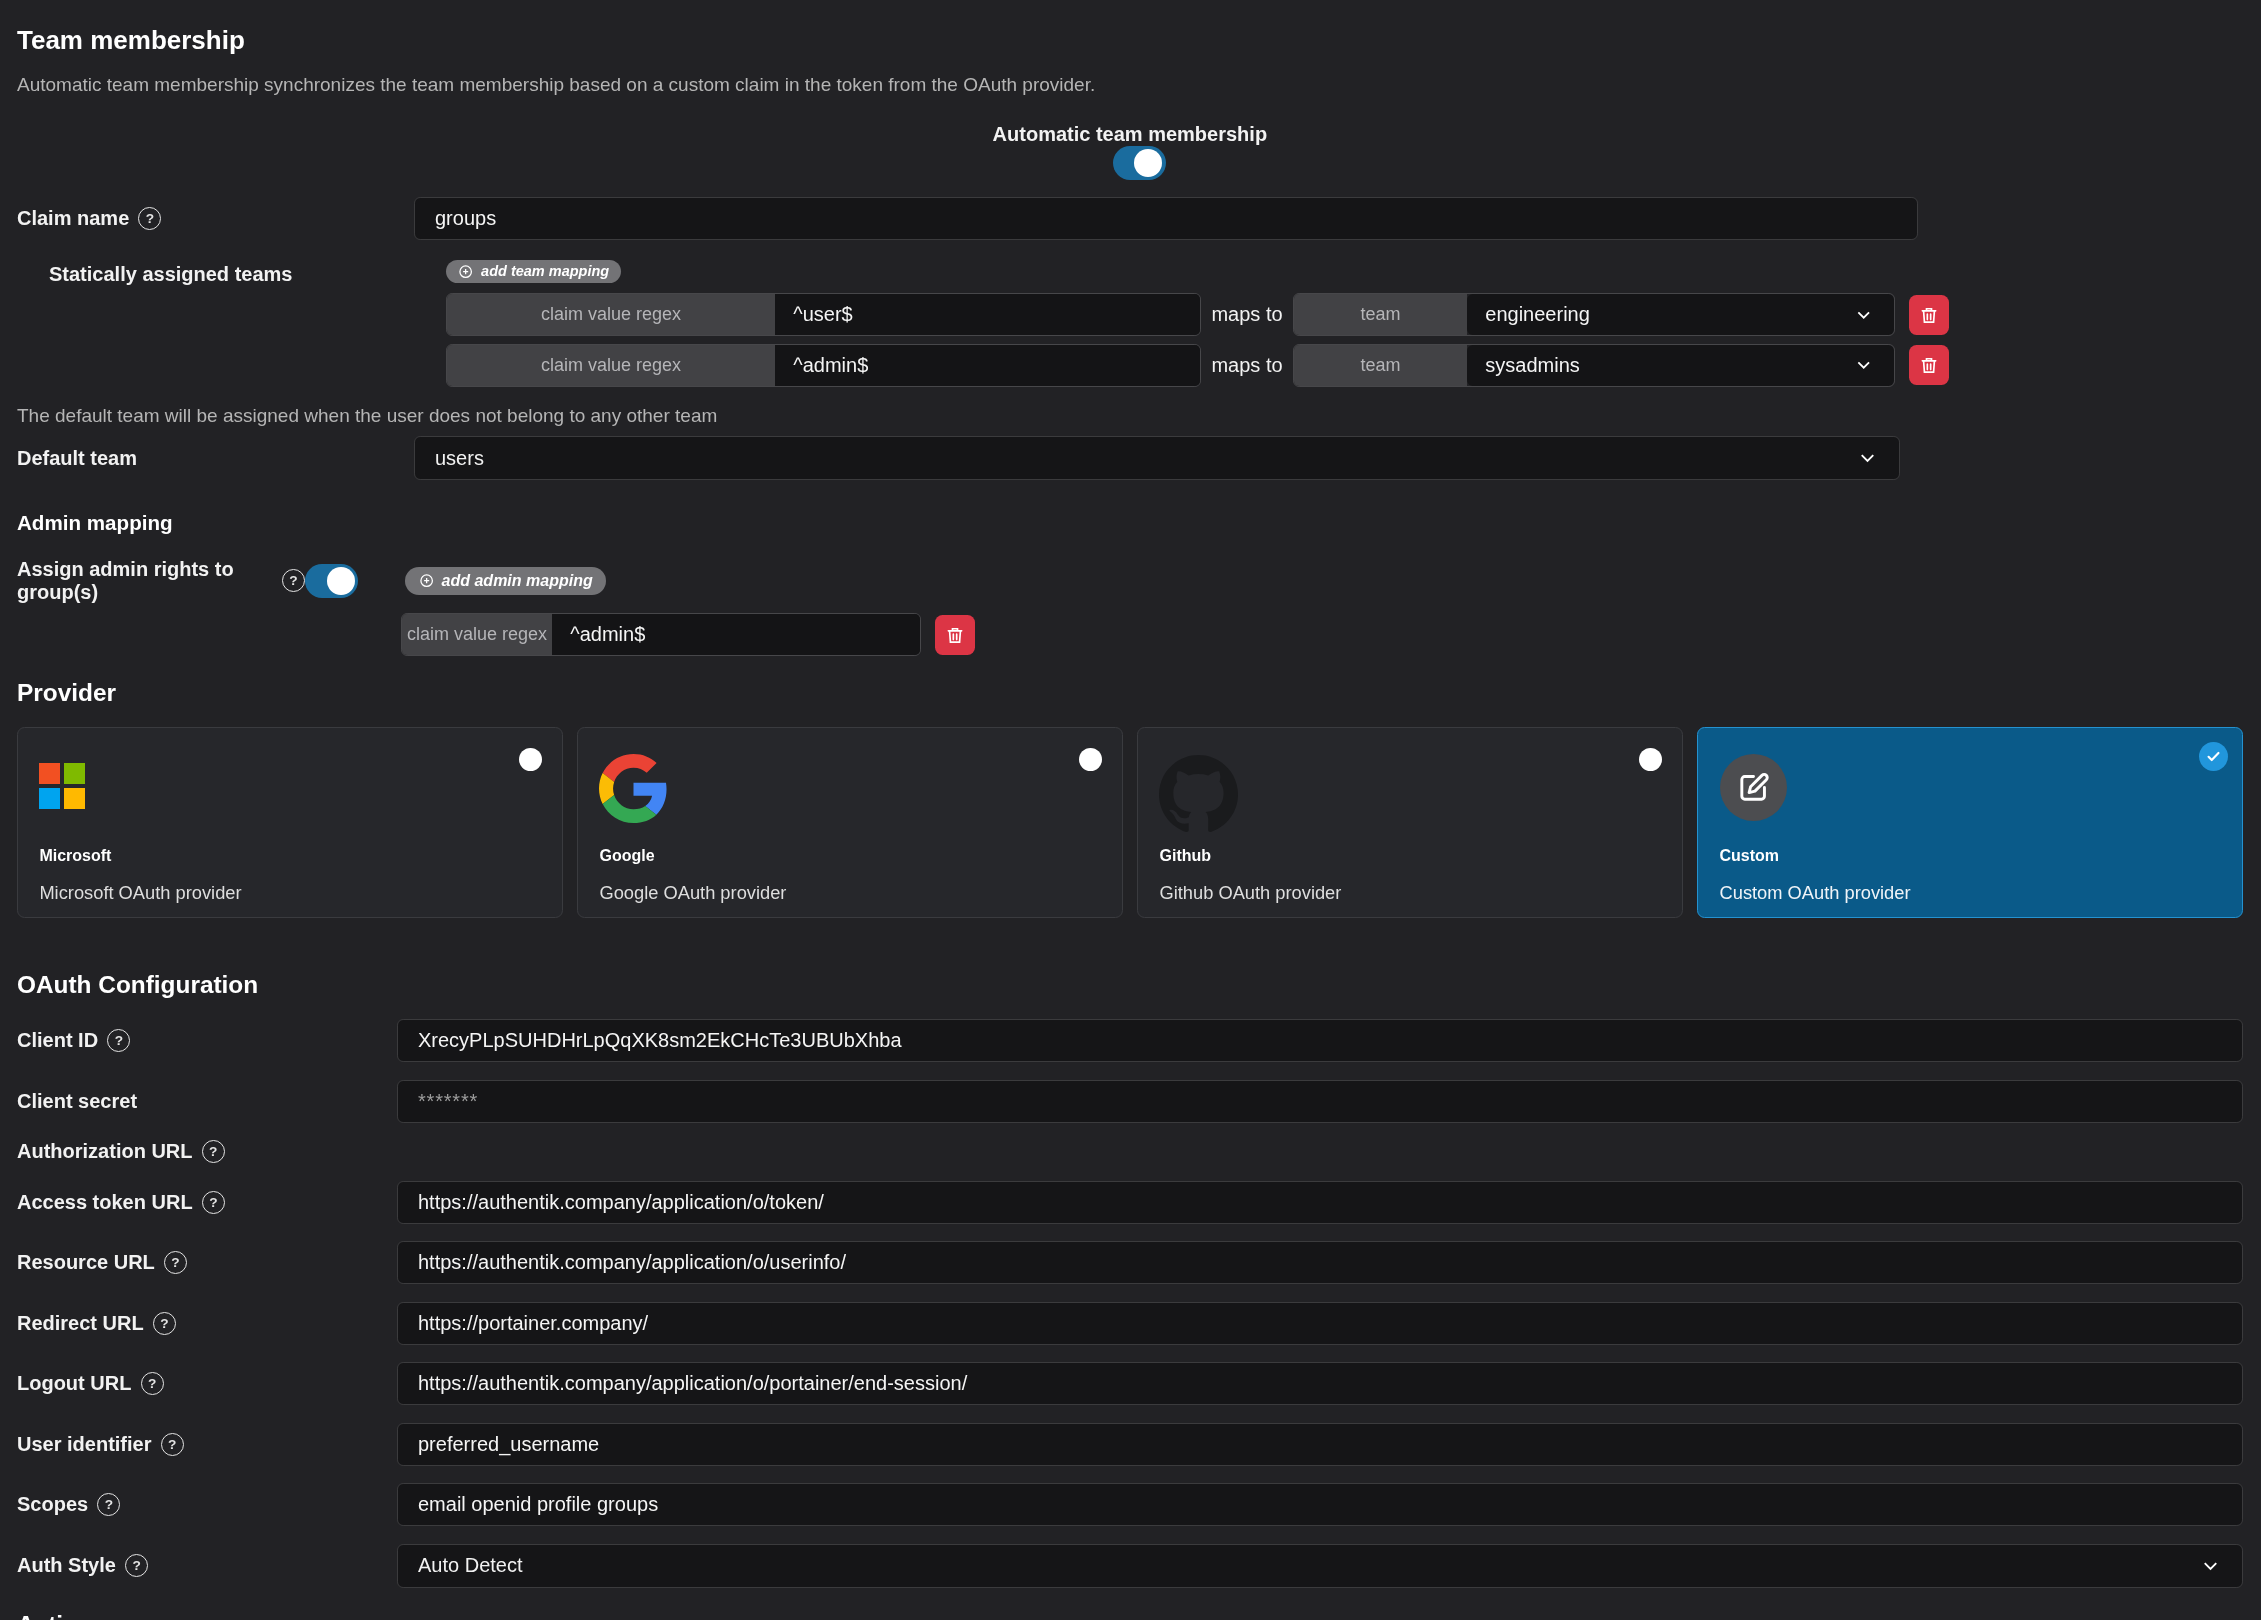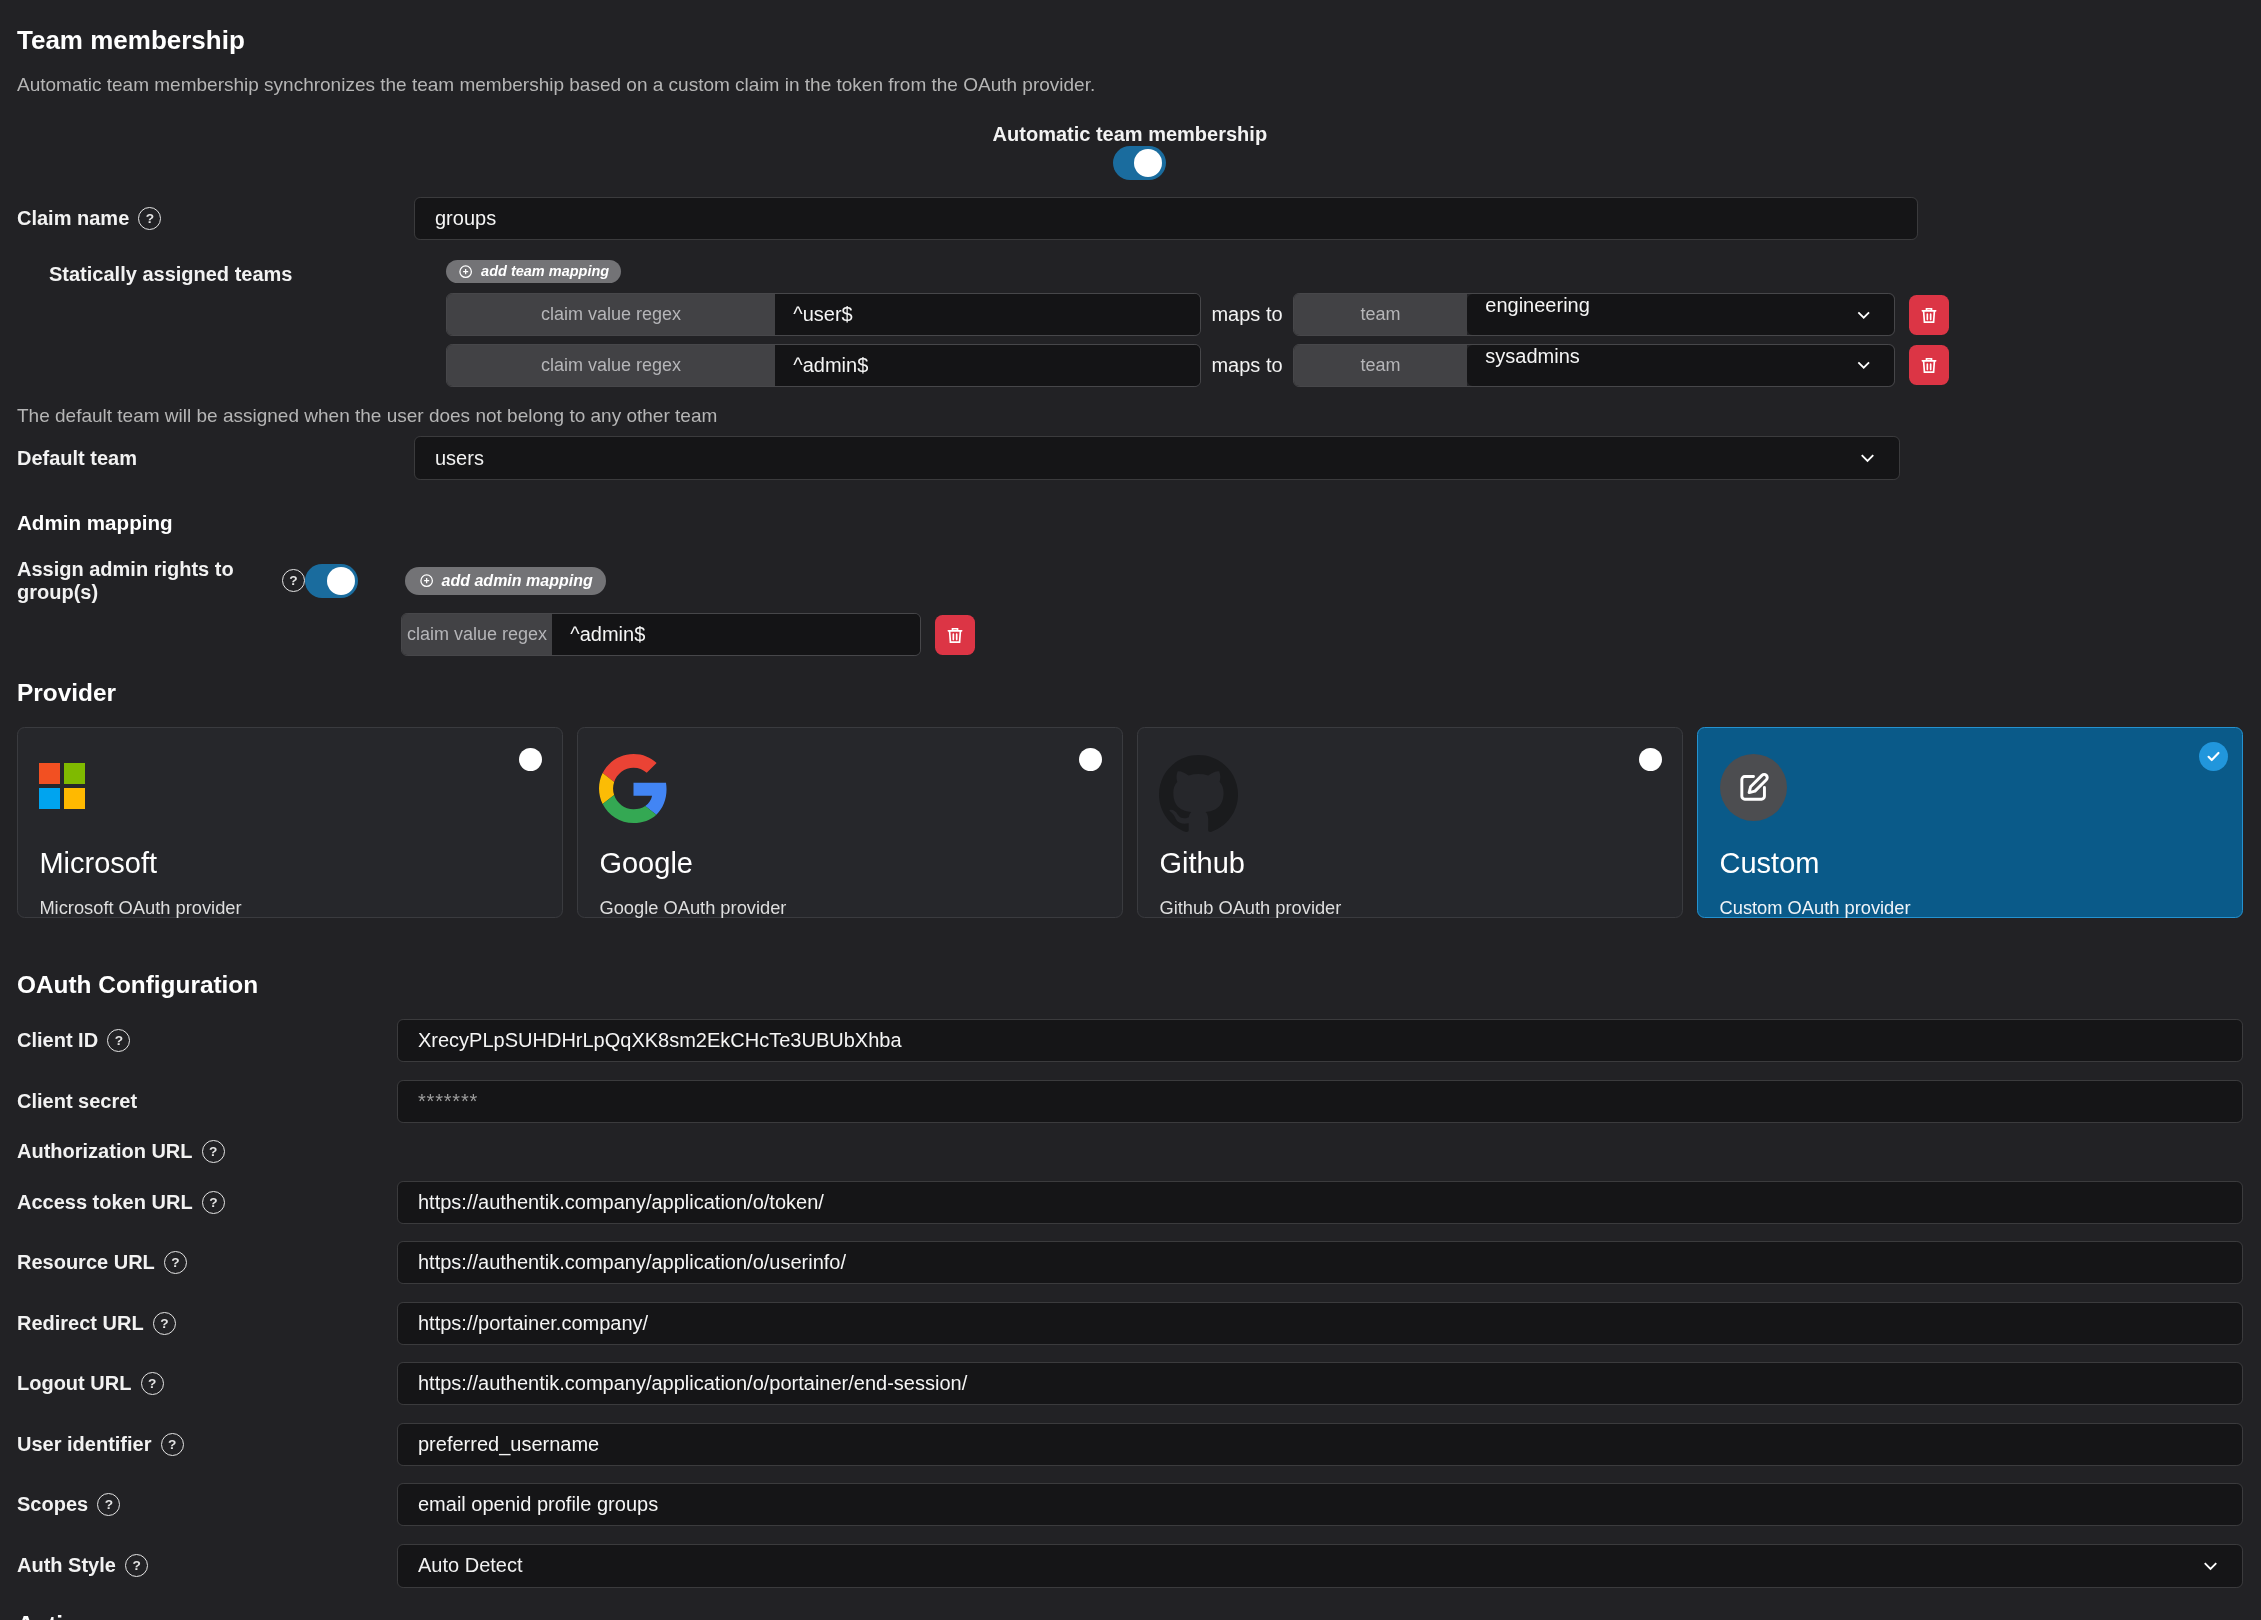--- a/index.html
+++ b/index.html
@@ -52,39 +52,39 @@
     display:inline-flex; align-items:center; gap:7.6px; background:#737376; border:none;
     border-radius:12.2px; padding:3.1px 12.2px; font-size:14.5px; font-weight:700; color:#fff;
     cursor:pointer; font-family:inherit;font-style:italic;
   }
   .pill.big { padding:5.3px 13.7px; font-size:16px; border-radius:15.3px; }
 
   .map-row { display:flex; align-items:center; margin-top:7.6px; }
   .group { display:flex; height:43px; border:0.8px solid #47474a; border-radius:6.1px; overflow:hidden; flex:none; }
   .seg-label { background:#424245; color:#b5b5b8; font-size:18px; display:flex; align-items:center; justify-content:center; flex:none; }
   .seg-input { background:#141416; display:flex; align-items:center; padding:0 18.3px; font-size:20px; color:#f5f5f5; flex:none; }
-  .seg-select { background:#141416; display:flex; padding:0 18.3px; font-size:20px; color:#f5f5f5; flex:none; position:relative; cursor:pointer;border-radius:6px; }
+  .seg-select { background:#141416; display:flex; align-items:center; padding:0 18.3px; font-size:20px; color:#f5f5f5; flex:none; position:relative; cursor:pointer;border-radius:6px; }
   .w-regexlbl { width:328px; } .w-regexval { width:425px; }
   .w-teamlbl { width:173px; } .w-teamsel { width:427px; }
   .w-aregexlbl { width:150px; } .w-aregexval { width:368px; }
   .maps-to { width:92px; text-align:center; font-size:20px; color:#f2f2f2; flex:none; }
   .trash {
     width:40px; height:40px; background:#dc3545; border:none; border-radius:7.6px; margin-left:13.7px;
     display:flex; align-items:center; justify-content:center; cursor:pointer; flex:none;
   }
   .note { font-size:19px; color:#b5b5b5; margin-top:18.3px; }
 
   .cards { display:grid; grid-template-columns:repeat(4,1fr); gap:14.5px; margin-top:20px; }
   .card {
     position:relative; background:#26272b; border:0.8px solid #3a3b3f; border-radius:7.6px;
     height:191px; padding:26px 21.4px; cursor:pointer;
   }
   .card.selected { background:#0a5a89; border-color:#2492d0; }
   .icon-area { height:81px; display:flex; align-items:flex-start; }
-  .card h4 { margin:12.2px 0 0; font-size:29px; font-weight:400; color:#fff; }
+  .card h4 { margin:12.2px 0 0; font-size:16px; font-weight:700; color:#fff; }
   .card p  { margin:17px 0 0; font-size:18.3px; color:#dedede; }
   .card.selected p { color:#f0f4f8; }
   .radio { position:absolute; top:20px; right:20px; width:23px; height:23px; border-radius:50%; background:#fff; }
   .checkmark {
     position:absolute; top:13.7px; right:13.7px; width:29px; height:29px; border-radius:50%;
     background:#2196dc; display:flex; align-items:center; justify-content:center;
   }
   .ms-logo { width:46px; height:46px; display:grid; grid-template-columns:1fr 1fr; grid-template-rows:1fr 1fr; gap:3.8px; margin-top:9.2px; }
   .ms-logo div { width:100%; height:100%; }
   .custom-circle { width:67px; height:67px; border-radius:50%; background:#4c4d50; display:flex; align-items:center; justify-content:center; }

